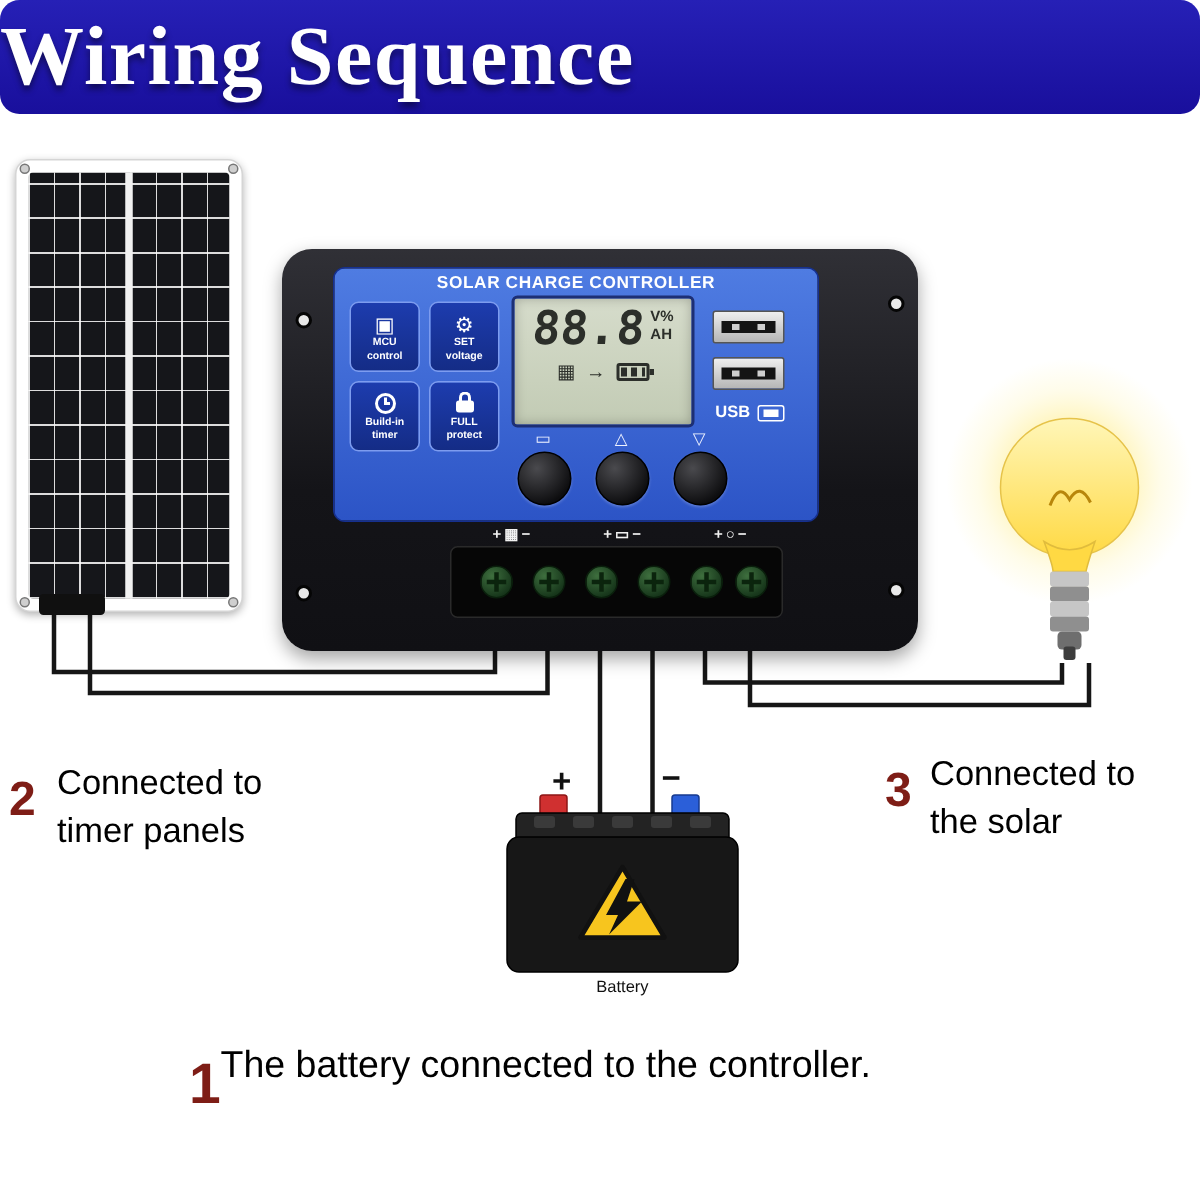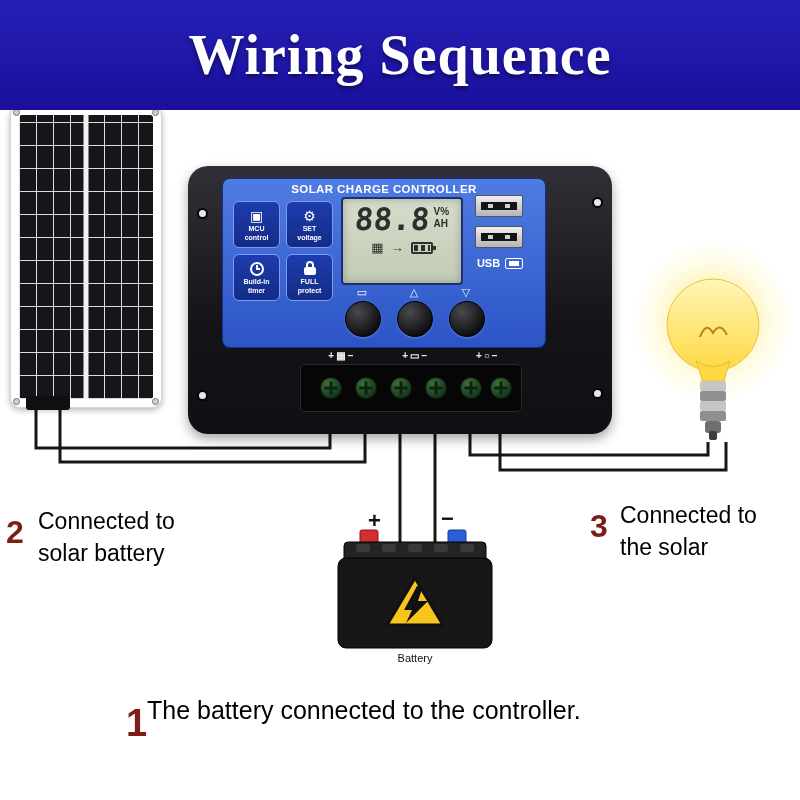--- a/index.html
+++ b/index.html
@@ -1,21 +1,21 @@
 <!DOCTYPE html>
 <html><head>
 <meta charset="utf-8">
 <style>
   html,body{margin:0;padding:0;background:#fff;}
   .stage{position:relative;width:800px;height:800px;background:#fff;overflow:hidden;
          font-family:"Liberation Sans",sans-serif;}
   
-  .banner{position:absolute;left:0;top:0;width:800px;height:110px;
+  .banner{position:absolute;left:0;top:0;width:800px;height:76px;
           background:linear-gradient(180deg,#2620b6,#190f9c);
-          display:flex;align-items:center;justify-content:center;z-index:3;}
+          display:flex;align-items:center;z-index:3;border-radius:13px;}
   .banner-title{font-family:"Liberation Serif",serif;font-weight:bold;font-size:56px;color:#fff;
           letter-spacing:1px;text-shadow:0 3px 4px rgba(0,0,0,.45);}
   
   .wires{position:absolute;left:0;top:0;z-index:1;}
   
   .solar-panel{position:absolute;left:10px;top:106px;width:152px;height:302px;background:#fff;
           border:1px solid #d5d5d5;border-radius:10px;box-shadow:0 2px 6px rgba(0,0,0,.3);
           padding:8px;box-sizing:border-box;z-index:2;}
   .solar-cells{position:relative;width:100%;height:100%;background:#15161a;border-radius:3px;
           background-image:
@@ -57,21 +57,21 @@
   .lcd-top{display:flex;align-items:flex-start;justify-content:center;padding-top:5px;}
   .lcd-val{font-family:"DejaVu Sans Mono",monospace;font-weight:bold;font-size:31px;line-height:1;
           transform:skewX(-5deg);}
   .lcd-units{display:flex;flex-direction:column;font-size:10px;font-weight:bold;margin-left:4px;margin-top:2px;line-height:1.2;}
   .lcd-icons{display:flex;align-items:center;justify-content:center;gap:7px;font-size:13px;margin-top:5px;}
   .batt-sym{display:inline-block;width:22px;height:12px;border:2px solid #2c2f2a;border-radius:2px;
           position:relative;box-sizing:border-box;}
   .batt-sym::after{content:"";position:absolute;right:-5px;top:2px;width:3px;height:4px;background:#2c2f2a;}
   .batt-bars{position:absolute;left:1px;top:1px;right:1px;bottom:1px;
           background:repeating-linear-gradient(90deg,#2c2f2a 0 4px,transparent 4px 7px);}
-  .usb{position:absolute;left:252px;top:16px;width:50px;}
+  .usb{position:absolute;left:252px;top:28px;width:50px;}
   .usb-port{width:48px;height:22px;background:linear-gradient(180deg,#efefef,#b5b5b5);
           border:1px solid #555;border-radius:2px;display:flex;align-items:center;justify-content:center;
           margin-bottom:9px;box-sizing:border-box;}
   .usb-slot{width:36px;height:8px;background:#141414;position:relative;}
   .usb-slot::before,.usb-slot::after{content:"";position:absolute;top:2px;width:5px;height:4px;background:#cfcfcf;}
   .usb-slot::before{left:7px;}
   .usb-slot::after{right:7px;}
   .usb-label{color:#fff;font-weight:bold;font-size:11px;display:flex;align-items:center;justify-content:center;margin-top:6px;}
   .usb-sym{display:inline-block;width:16px;height:9px;border:1px solid #fff;border-radius:2px;margin-left:5px;position:relative;}
   .usb-sym::after{content:"";position:absolute;left:3px;top:2px;right:3px;bottom:2px;background:#fff;}
@@ -274,21 +274,21 @@
     <path d="M85 50 L113 97 L57 97 Z" fill="#f7c51e" stroke="#111" stroke-width="3" stroke-linejoin="round"></path>
     <path d="M87 58 L74 82 L82 82 L76 95 L98 73 L88 73 L93 58 Z" fill="#111"></path>
   </svg>
   <div class="battery-label">Battery</div>
 
   <div class="pol" style="left:368px;top:508px;">+</div>
   <div class="pol" style="left:441px;top:506px;">−</div>
 
   <div class="step-num" style="left:6px;top:514px;font-size:32px;">2</div>
   <div class="step-text" style="left:38px;top:508px;">Connected to</div>
-  <div class="step-text" style="left:38px;top:540px;">solar battery</div>
+  <div class="step-text" style="left:38px;top:540px;">timer panels</div>
 
   <div class="step-num" style="left:590px;top:508px;font-size:32px;">3</div>
   <div class="step-text" style="left:620px;top:502px;">Connected to</div>
   <div class="step-text" style="left:620px;top:534px;">the solar</div>
 
   <div class="step-num" style="left:126px;top:702px;font-size:38px;">1</div>
   <div class="step-text" style="left:147px;top:696px;font-size:25px;">The battery connected to the controller.</div>
 
 </div>
 

